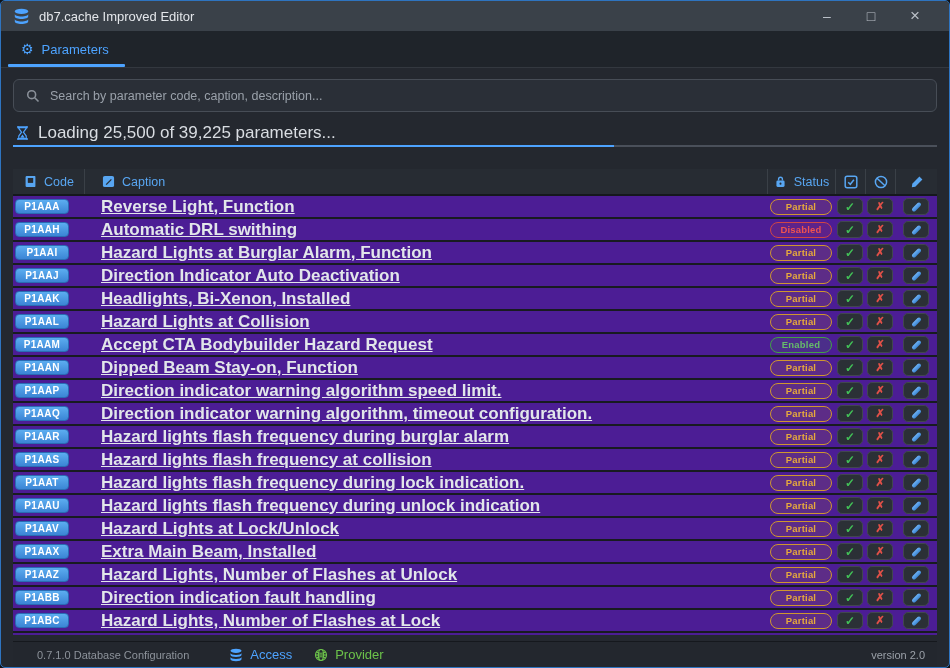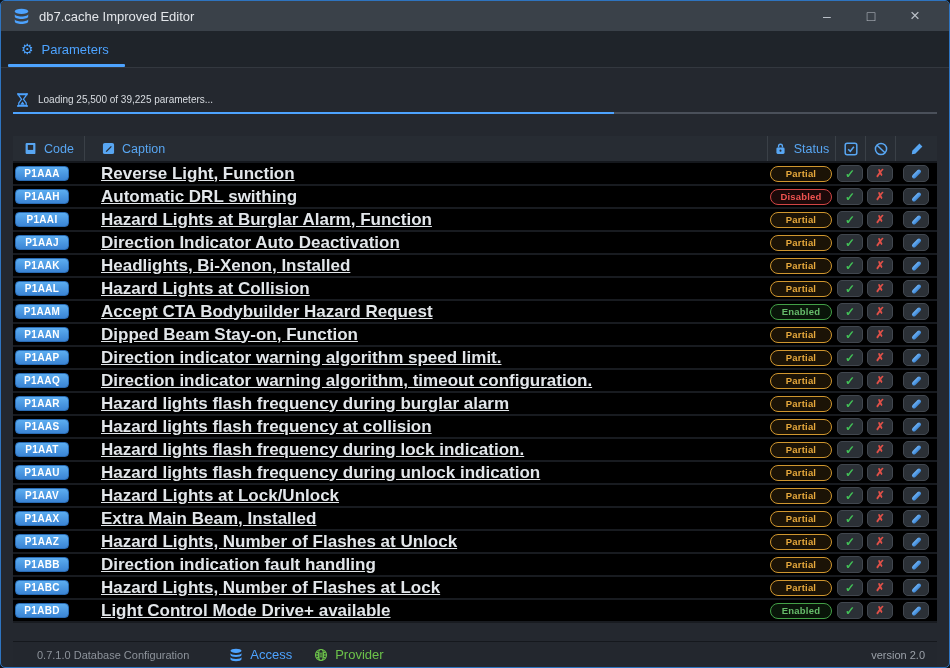--- a/index.html
+++ b/index.html
@@ -67,21 +67,21 @@
   .search-placeholder { color:#9aa1aa; font-size:12.5px; }
 
   .loading {
     margin-top:8px; flex:0 0 27px;
     display:flex; align-items:center; gap:9px;
     padding:0 3px;
     position:relative;
     border-bottom:2px solid #4a505a;
   }
   .hourglass-icon { width:13px; height:14px; color:#4da3ff; display:inline-flex; }
-  .loading-text { color:#d9dde2; font-size:10px; }
+  .loading-text { color:#d9dde2; font-size:17px; }
   .progress-fill {
     position:absolute; left:0; bottom:-2px; height:2px;
     background:#4da3ff; width:0;
   }
 
   
   .table { margin-top:22px; flex:1; display:flex; flex-direction:column; overflow:hidden; }
   .thead {
     height:27px; flex:0 0 27px;
     background:#272c33;
@@ -94,21 +94,21 @@
   .th-caption{ flex:1; padding-left:17px; }
   .th-status { width:68px; justify-content:center; border-left:1px solid #3a4047; }
   .th-icon-col { width:30px; justify-content:center; border-left:1px solid #3a4047; }
   .th-icon-col:last-child { width:42px; }
   .th svg { color:#58a6f2; }
 
   .tbody { flex:1; }
   .trow {
     display:flex; align-items:center;
     height:23px;
-    background:#000000;
+    background:#4c1d95;
     border-bottom:2px solid #181b20;
   }
   .td-code { width:72px; padding-left:2px; display:flex; }
   .code-badge {
     width:54px; height:15px;
     display:flex; align-items:center; justify-content:center;
     background:linear-gradient(#5cadf0, #3b85d5);
     border:1px solid #2a6cb4;
     border-radius:4px;
     color:#fff; font-size:10px; font-weight:bold; letter-spacing:.3px;
@@ -184,20 +184,29 @@
 
   <div class="tabbar">
     <div class="tab">
       <span class="gear">⚙</span>
       <span>Parameters</span>
     </div>
   </div>
 
   <div class="content">
 
+    <div class="searchbox">
+      <span class="search-icon">
+        <svg viewBox="0 0 16 16" width="14" height="14" fill="none" stroke="currentColor" stroke-width="1.8">
+          <circle cx="6.5" cy="6.5" r="4.5"></circle>
+            <line x1="10" y1="10" x2="14.3" y2="14.3"></line>
+        </svg>
+      </span>
+      <span class="search-placeholder">Search by parameter code, caption, description...</span>
+    </div>
 
     <div class="loading">
       <span class="hourglass-icon">
         <svg viewBox="0 0 14 15" width="13" height="14" fill="currentColor">
           <path d="M2 0h10v1.6H2zM2 13.4h10V15H2zM3 1.6h8v1l-3 4 3 4v2.8H3v-2.8l3-4-3-4z" fill="none" stroke="currentColor" stroke-width="1.3"></path>
           <path d="M4.5 12.6 7 9.2l2.5 3.4z"></path>
         </svg>
       </span>
       <span class="loading-text">Loading 25,500 of 39,225 parameters...</span>
       <span class="progress-fill" style="width: 65%;"></span>

